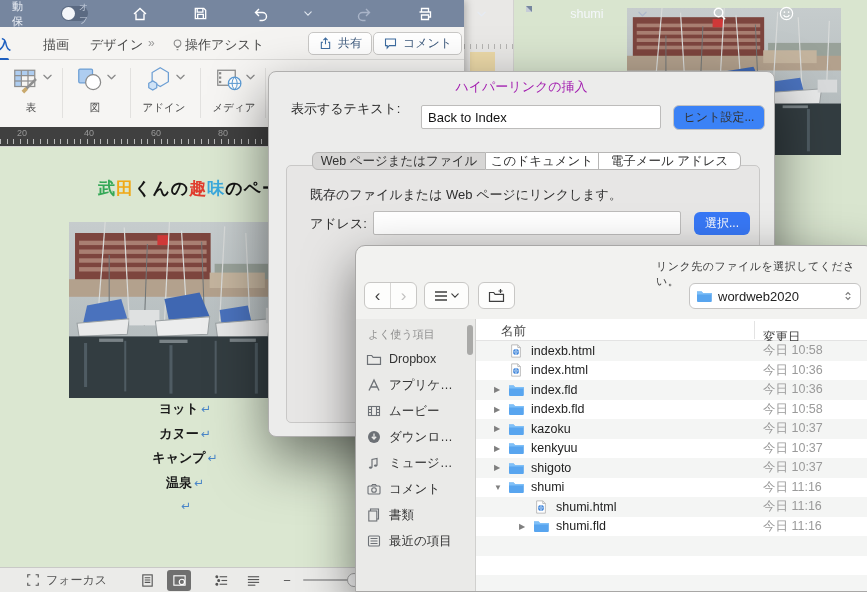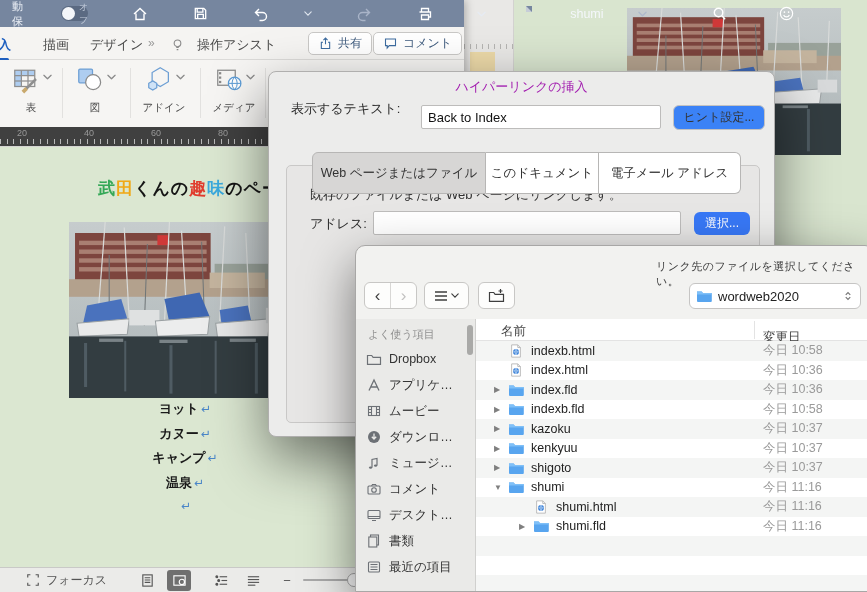--- a/index.html
+++ b/index.html
@@ -26,21 +26,21 @@
   .docchip{width:12px;height:15px;background:#e9edf2;border-radius:2px;margin-left:14px;position:relative;}
   .docchip:after{content:"";position:absolute;right:0;top:0;border:3px solid;border-color:#76869f #76869f #c6cdd8 #c6cdd8;}
   .wtitle .doctitle{font-size:12.5px;margin:0 2px 0 6px;color:#f4f7fb;}
   .spacer{flex:1;}
 
   .wtabs{position:absolute;left:0;top:27px;width:100%;height:33px;background:#f5f4f2;border-bottom:1px solid #dcdbd9;}
   .wtab{position:absolute;top:9px;font-size:13px;color:#4a4a4a;}
   .wtab.active{color:#1e5fbf;font-weight:bold;}
   .wtab.active:after{content:"";position:absolute;left:2px;right:2px;bottom:-7px;height:3px;border-radius:2px;background:#1e5fbf;}
   .more{color:#9a9a9a;font-size:12px;}
-  .assist{display:flex;align-items:center;gap:12px;color:#4a4a4a;}
+  .assist{display:flex;align-items:center;gap:0;color:#4a4a4a;}
   .pillbtn{position:absolute;top:5px;height:23px;padding:0 9px;display:flex;align-items:center;gap:5px;
     background:#fff;border:1px solid #c9c8c6;border-radius:5px;font-size:12px;color:#3d5a7d;}
 
   .wribbon{position:absolute;left:0;top:60px;width:100%;height:67px;background:#f6f5f3;}
   .rgroup{position:absolute;top:4px;width:62px;text-align:center;}
   .rgroup .ic{display:inline-flex;align-items:flex-start;gap:2px;}
   .rgroup .glabel{font-size:10.5px;color:#4a4a4a;margin-top:3px;}
   .rdiv{position:absolute;top:8px;width:1px;height:50px;background:#e2e1df;}
   .chev{color:#8a8a8a;}
 
@@ -66,21 +66,21 @@
   .zknob{position:absolute;left:44px;top:-6px;width:14px;height:14px;border-radius:50%;background:#f7f7f7;border:1px solid #a3a3a3;}
 
   
   .dlg{position:absolute;left:268px;top:71px;width:507px;height:366px;background:#ececeb;border:1px solid #b0afae;
     border-radius:8px;box-shadow:0 22px 55px rgba(0,0,0,.5);}
   .dlg-title{position:absolute;left:0;top:6px;width:100%;text-align:center;font-size:13px;color:#a21caf;}
   .dl-label{position:absolute;font-size:13px;color:#2e2e2e;}
   .txtfield{position:absolute;height:24px;background:#fff;border:1px solid #bdbcbb;border-radius:2px;font-size:13px;padding:0 6px;color:#111;}
   .macbtn{position:absolute;height:25px;background:#3b82f6;border:1px solid #c3c2c1;border-radius:6px;font-size:12px;color:#333;
     display:flex;align-items:center;justify-content:center;}
-  .seg{position:absolute;left:43px;top:80px;height:42px;display:flex;z-index:2;}
+  .seg{position:absolute;left:43px;top:80px;height:18px;display:flex;z-index:2;}
   .seg .s{border:1px solid #b7b6b5;border-left:none;background:#fff;font-size:12.5px;color:#333;display:flex;align-items:center;justify-content:center;}
   .seg .s:first-child{border-left:1px solid #b7b6b5;border-radius:6px 0 0 6px;}
   .seg .s:last-child{border-radius:0 6px 6px 0;}
   .seg .s.on{background:#d7d6d5;}
   .gbox{position:absolute;left:17px;top:93px;width:474px;height:258px;background:#e7e6e5;border:1px solid #c9c8c7;border-radius:5px;}
   .gdesc{position:absolute;left:23px;top:20px;font-size:13px;color:#2e2e2e;}
   .bluebtn{position:absolute;background:#3878f6;color:#fff;border:none;border-radius:6px;font-size:12px;
     display:flex;align-items:center;justify-content:center;}
 
   
@@ -504,27 +504,20 @@
         <div class="sb-item">
             <svg width="16" height="16" viewBox="0 0 16 16" fill="none" stroke="#6d7176" stroke-width="1.1">
               <rect x="2" y="5" width="12" height="8" rx="1"></rect>
               <circle cx="8" cy="9" r="2.3"></circle>
               <path d="M5.5,5 L6.5,3.5 h3 L10.5,5"></path>
             </svg>
             <span>コメント</span>
           </div>
         <div class="sb-item">
             <svg width="16" height="16" viewBox="0 0 16 16" fill="none" stroke="#6d7176" stroke-width="1.1">
-              <rect x="2" y="3.5" width="12" height="8" rx="1"></rect>
-              <path d="M2,9.5 h12 M6,13.5 h4"></path>
-            </svg>
-            <span>デスクト…</span>
-          </div>
-        <div class="sb-item">
-            <svg width="16" height="16" viewBox="0 0 16 16" fill="none" stroke="#6d7176" stroke-width="1.1">
               <rect x="4.5" y="2" width="8" height="10"></rect>
               <rect x="2.8" y="4" width="8" height="10" fill="#eaeae8"></rect>
             </svg>
             <span>書類</span>
           </div>
         <div class="sb-item">
             <svg width="16" height="16" viewBox="0 0 16 16" fill="none" stroke="#6d7176" stroke-width="1.1">
               <rect x="2.5" y="3" width="11" height="10" rx="1"></rect>
               <path d="M4.5,5.5 h7 M4.5,8 h7 M4.5,10.5 h7"></path>
             </svg>

